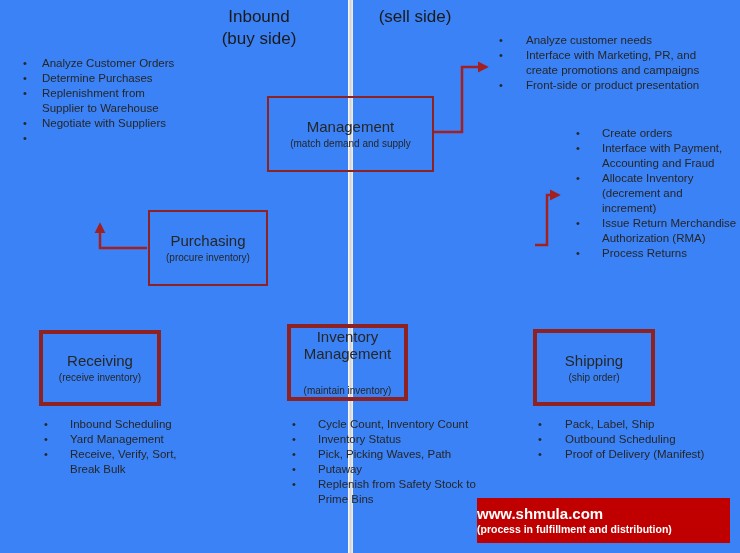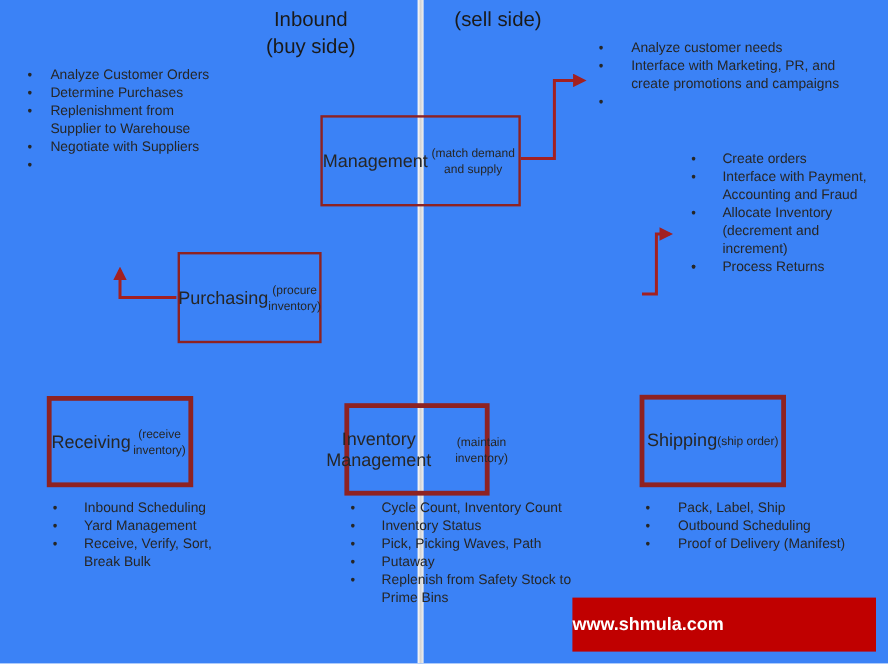--- a/index.html
+++ b/index.html
@@ -10,21 +10,21 @@
   .divider {
     position:absolute; top:0; width:5px; height:553px; z-index:1;
     background:linear-gradient(to right, #ffffff, var(--divider) 50%, #f3f3f3);
   }
   .hdr {
     position:absolute; text-align:center; font-size:17px; line-height:22px;
     color:var(--header-text); z-index:2; white-space:nowrap;
   }
   .box {
     position:absolute; box-sizing:border-box; border:2px solid var(--box-border);
-    display:flex; flex-direction:row; align-items:center; justify-content:center;
+    display:flex; flex-direction:column; align-items:center; justify-content:center;
     text-align:center; z-index:2; background:transparent;
   }
   .box.thick { border-width:4px; }
   .box .title { font-size:15px; line-height:17px; color:var(--text); }
   .box .subtitle { font-size:10px; line-height:13px; margin-top:2px; color:var(--text); }
   ul.blist {
     position:absolute; margin:0; padding:0; list-style:none;
     font-size:11.5px; line-height:15px; color:var(--text); z-index:2;
   }
   ul.blist li { position:relative; }
@@ -43,21 +43,21 @@
   }
   .banner .url { font-size:15px; line-height:18px; }
   .banner .sub { font-size:10.5px; line-height:13px; }
   
   #hdr-inbound  { left:189px; top:6px;  width:140px; }
   #hdr-outbound { left:349px; top:6px;  width:132px; }
   #box-management { left:267px; top:96px;  width:167px; height:76px; }
   #box-purchasing { left:148px; top:210px; width:120px; height:76px; }
   #box-order      { left:413px; top:209px; width:122px; height:77px; }
   #box-receiving  { left:39px;  top:330px; width:122px; height:76px; }
-  #box-inventory  { left:287px; top:336px; width:121px; height:77px;gap:20px; }
+  #box-inventory  { left:287px; top:324px; width:121px; height:77px;gap:20px; }
   #box-shipping   { left:533px; top:329px; width:122px; height:77px; }
   #list-purchasing { left:22px;  top:56px;  width:165px; }
   #list-management { left:498px; top:33px;  width:225px; }
   #list-order      { left:575px; top:126px; width:165px; }
   #list-receiving  { left:43px;  top:417px; width:150px; }
   #list-inventory  { left:291px; top:417px; width:195px; }
   #list-shipping   { left:537px; top:417px; width:200px; }
   .divider { left:348px; }
 </style>
 </head>
@@ -110,27 +110,27 @@
   <ul class="blist pad20" id="list-purchasing">
       <li><span class="blt">•</span><span class="txt">Analyze Customer Orders</span></li>
       <li><span class="blt">•</span><span class="txt">Determine Purchases</span></li>
       <li><span class="blt">•</span><span class="txt">Replenishment from Supplier to Warehouse</span></li>
       <li><span class="blt">•</span><span class="txt">Negotiate with Suppliers</span></li>
       <li><span class="blt">•</span></li>
     </ul>
   <ul class="blist pad28" id="list-management">
       <li><span class="blt">•</span><span class="txt">Analyze customer needs</span></li>
       <li><span class="blt">•</span><span class="txt">Interface with Marketing, PR, and create promotions and campaigns</span></li>
-      <li><span class="blt">•</span></li>
+      <li><span class="blt">•</span><span class="txt">Front-side or product presentation</span></li>
     </ul>
   <ul class="blist pad27" id="list-order">
       <li><span class="blt">•</span><span class="txt">Create orders</span></li>
       <li><span class="blt">•</span><span class="txt">Interface with Payment, Accounting and Fraud</span></li>
       <li><span class="blt">•</span><span class="txt">Allocate Inventory (decrement and increment)</span></li>
-      <li><span class="blt">•</span></li>
+      <li><span class="blt">•</span><span class="txt">Issue Return Merchandise Authorization (RMA)</span></li>
       <li><span class="blt">•</span><span class="txt">Process Returns</span></li>
     </ul>
   <ul class="blist pad27" id="list-receiving">
       <li><span class="blt">•</span><span class="txt">Inbound Scheduling</span></li>
       <li><span class="blt">•</span><span class="txt">Yard Management</span></li>
       <li><span class="blt">•</span><span class="txt">Receive, Verify, Sort, Break Bulk</span></li>
     </ul>
   <ul class="blist pad27" id="list-inventory">
       <li><span class="blt">•</span><span class="txt">Cycle Count, Inventory Count</span></li>
       <li><span class="blt">•</span><span class="txt">Inventory Status</span></li>
@@ -139,15 +139,16 @@
       <li><span class="blt">•</span><span class="txt">Replenish from Safety Stock to Prime Bins</span></li>
     </ul>
   <ul class="blist pad28" id="list-shipping">
       <li><span class="blt">•</span><span class="txt">Pack, Label, Ship</span></li>
       <li><span class="blt">•</span><span class="txt">Outbound Scheduling</span></li>
       <li><span class="blt">•</span><span class="txt">Proof of Delivery (Manifest)</span></li>
     </ul>
 
   <div class="banner">
     <div class="url">www.shmula.com</div>
+    <div class="sub">(process in fulfillment and distribution)</div>
   </div>
 
 </div>
 
 </body></html>

